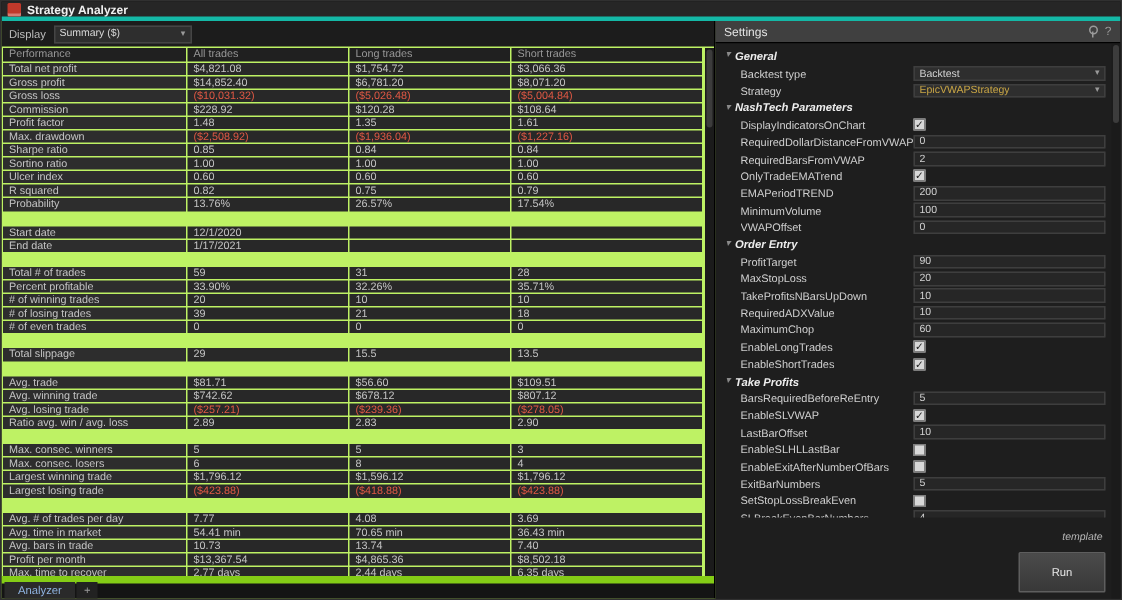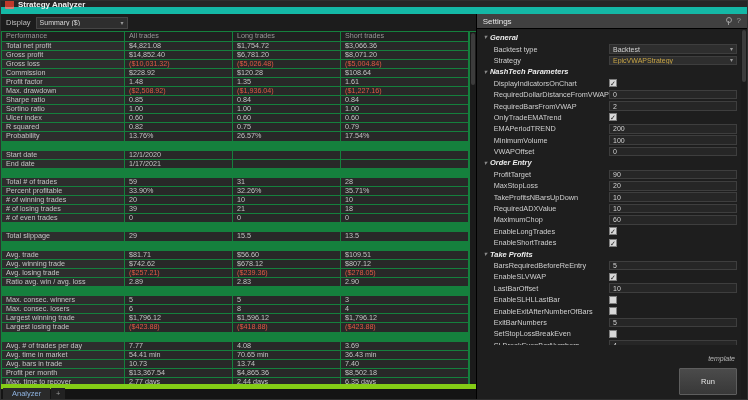--- a/index.html
+++ b/index.html
@@ -4,29 +4,29 @@
 <style>
   * { box-sizing: border-box; margin: 0; padding: 0; }
   html,body { background:#000; }
   body { font-family:"Liberation Sans", sans-serif; }
 
   .window { width:748px; height:400px; background:#141414; color:#c4c4c4;
             position:relative; overflow:hidden; border:1px solid #303030; }
 
   
   .titlebar { height:13px; background:#262626; display:flex; align-items:center;
-              gap:4px; padding:0 4px; border-bottom:7px solid #14b8a6;text-align:center; }
+              gap:4px; padding:0 4px; border-bottom:3px solid #14b8a6;text-align:center; }
   .app-icon { width:9px; height:9px; background:#c0392b; border-radius:1px;
               box-shadow: inset 0 -2px 0 rgba(255,255,255,.35); }
   .title { font-size:8px; font-weight:bold; color:#f0f0f0; white-space:nowrap; }
 
   .content { display:flex; height:386px; }
 
   
-  .left-panel { width:493px; display:flex; flex-direction:column; background:#15803d;
+  .left-panel { width:493px; display:flex; flex-direction:column; background:#bef264;
                 border-right:1px solid #000; }
   .display-bar { height:17px; background:#1c1c1c; display:flex; align-items:center;
                  gap:5px; padding:0 5px; }
   .display-label { font-size:7.5px; color:#bdbdbd; }
   .dropdown { width:92px; height:12px; background:#2e2e2e; border:1px solid #454545;
               display:flex; align-items:center; justify-content:space-between;
               padding:0 3px; font-size:7px; color:#d8d8d8; cursor:default; }
   .dd-arrow { font-size:6px; color:#9a9a9a; line-height:1; }
 
   .grid-wrap { flex:1; position:relative; overflow:hidden; padding:1px 8px 0 1px; }

